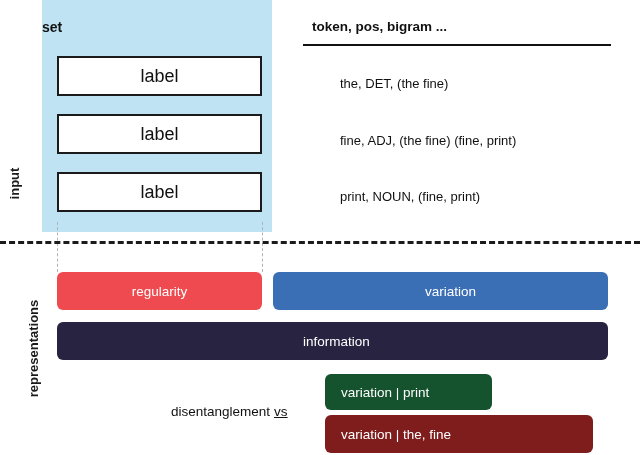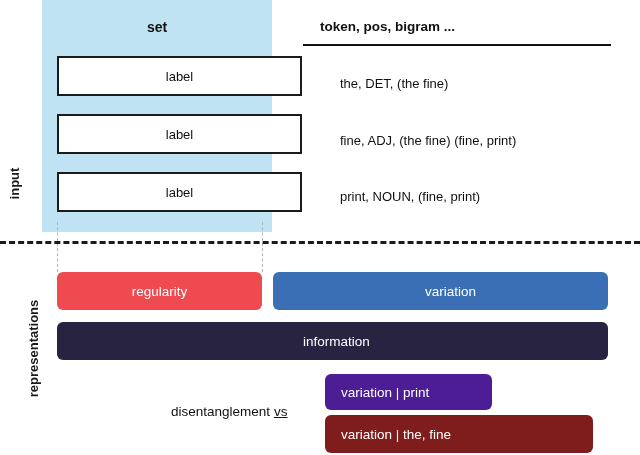--- a/index.html
+++ b/index.html
@@ -50,47 +50,46 @@
     top: 0px;
     width: 230px;
     height: 232px;
     background: #bfe3f2;
   }
   #set-title {
     position: absolute;
     left: 42px;
     top: 19px;
     width: 230px;
-    text-align: center;
     font-size: 14px;
     font-weight: bold;
     color: #111111;
   }
   .label-box {
     position: absolute;
     left: 57px;
-    width: 245px;
+    width: 205px;
     height: 40px;
     background: #ffffff;
     border: 2px solid #1b1b1b;
     box-sizing: border-box;
     display: flex;
     align-items: center;
     justify-content: center;
-    font-size: 13px;
+    font-size: 18px;
     color: #111111;
   }
   #label-box-1 { top: 56px; }
   #label-box-2 { top: 114px; }
   #label-box-3 { top: 172px; }
 
   
   #feature-header {
     position: absolute;
-    left: 320px;
+    left: 312px;
     top: 19px;
     font-size: 13.5px;
     font-weight: bold;
     color: #111111;
     white-space: nowrap;
   }
   #feature-rule {
     position: absolute;
     left: 303px;
     top: 44px;
@@ -237,21 +236,21 @@
   </div>
 
   <div class="bar" id="bar-variation" style="background: rgb(58, 110, 181);">
     <span class="bar-center">variation</span>
   </div>
 
   <div class="bar" id="bar-information" style="background: rgb(39, 35, 64); padding-left: 8px;">
     <span class="bar-center">information</span>
   </div>
 
-  <div class="bar" id="bar-variation-print" style="background: #4c1d95;">
+  <div class="bar" id="bar-variation-print" style="background: #14532d;">
     <span class="bar-inner">variation | print</span>
   </div>
 
   <div class="bar" id="bar-variation-thefine" style="background: #7f1d1d;">
     <span class="bar-inner">variation | the, fine</span>
   </div>
 
   <div id="disentanglement-caption">
     <span>disentanglement</span><span id="vs-token">vs</span>
   </div>

